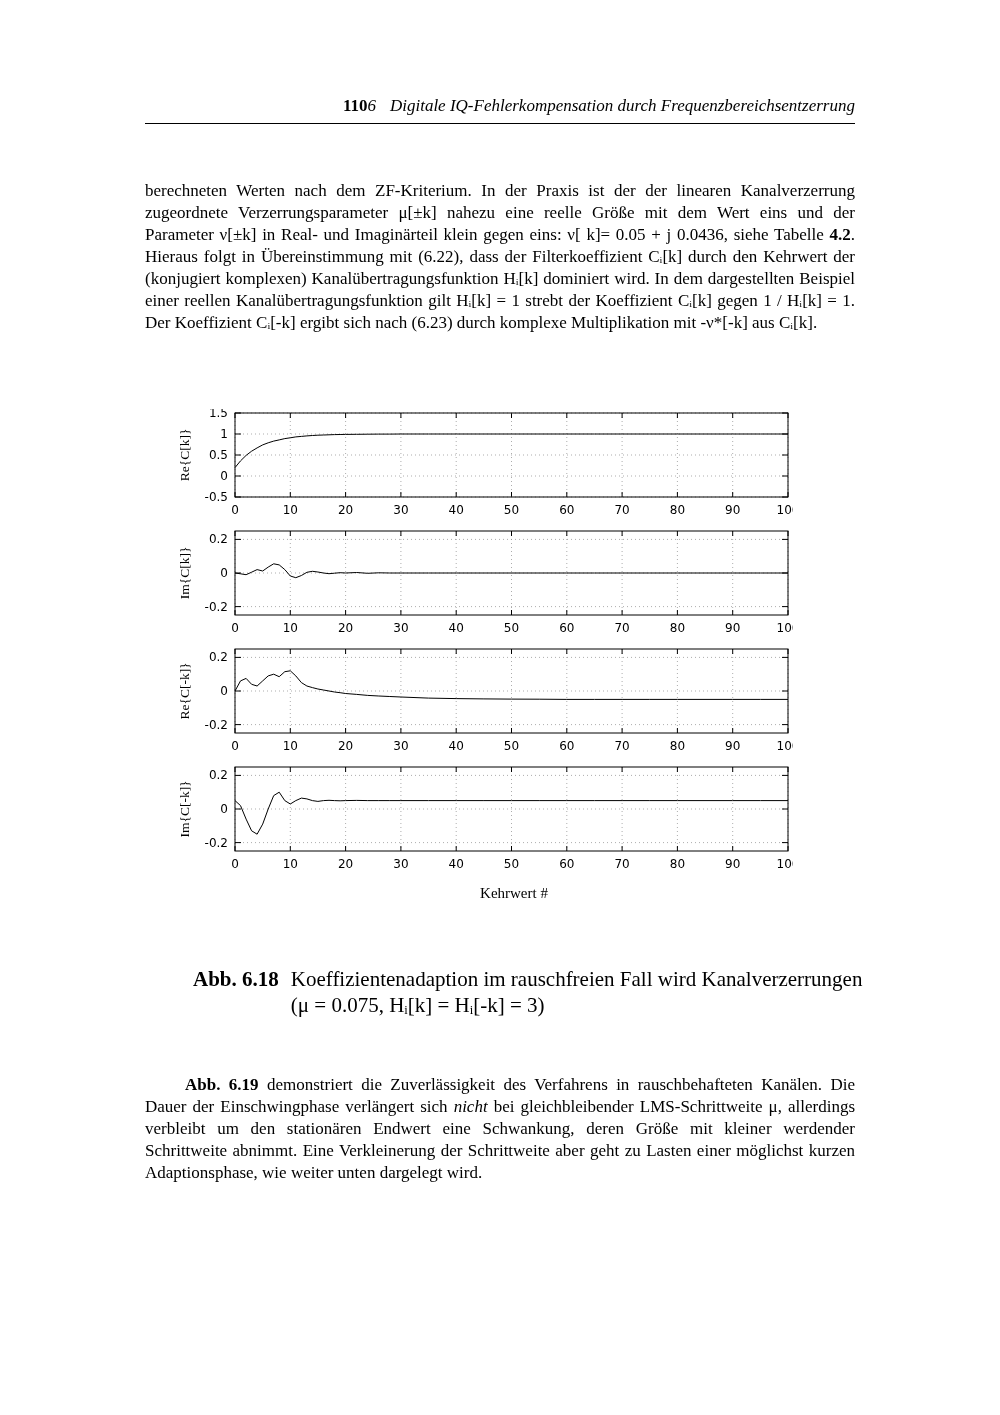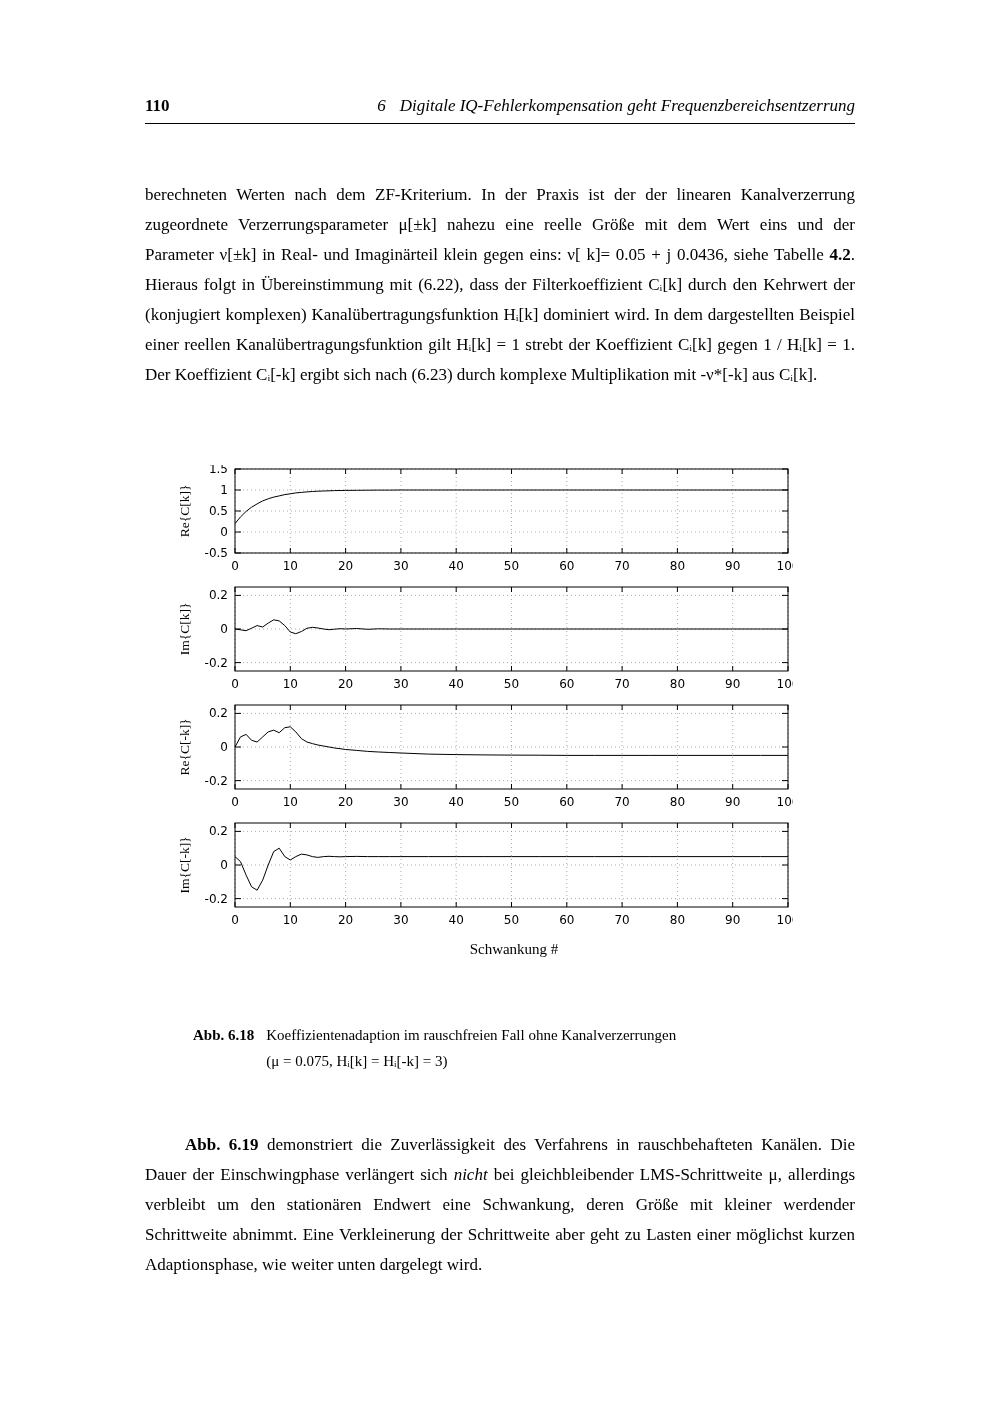--- a/index.html
+++ b/index.html
@@ -3,58 +3,58 @@
 <meta charset="utf-8">
 <style>
   * { margin:0; padding:0; box-sizing:border-box; }
   html,body { background:#ffffff; }
   body {
     width:1000px; height:1415px; overflow:hidden; position:relative;
     font-family:"Liberation Serif", serif; color:#000;
   }
   .page { padding:0 145px; }
   .page-header {
-    margin-top:96px; display:flex; justify-content:space-between; align-items:baseline;
+    margin-top:96px; display:flex; justify-content:flex-end; align-items:baseline;
     border-bottom:1.5px solid #000; padding-bottom:7px; font-size:17px;
   }
   .page-number { font-weight:bold; }
   .chapter { font-style:italic; display:flex; gap:14px; }
   .body-text {
-    margin-top:56px; font-size:17px; line-height:30px; text-align:justify;
+    margin-top:56px; font-size:17px; line-height:22px; text-align:justify;
   }
   .bold { font-weight:bold; }
   .italic { font-style:italic; }
   figure { margin:75px 0 0 28px; }
   .chart { height:118px; }
   .chart svg { display:block; }
   svg text { font-family:"DejaVu Sans", sans-serif; fill:#000; }
   svg text.ylabel { font-family:"Liberation Serif", serif; font-size:13.5px; }
   svg text.tick { font-size:12px; }
   .xlabel-row {
     width:620px; padding-left:62px; text-align:center;
     font-size:15px; margin-top:4px; font-family:"Liberation Serif", serif;
   }
   .caption {
-    margin:64px 0 0 48px; display:flex; gap:12px; font-size:15px; line-height:26px;
+    margin:64px 0 0 48px; display:flex; gap:12px; font-size:21px; line-height:26px;
     width:672px;
   }
   .caption-label { font-weight:bold; white-space:nowrap; }
   .caption-body { text-align:justify; }
   .p2 { text-indent:40px; }
 </style>
 </head>
 <body>
 
 <div class="page">
 
   <div class="page-header">
     <span class="page-number">110</span>
     <span class="chapter">
       <span>6</span>
-      <span>Digitale IQ-Fehlerkompensation geht Frequenzbereichsentzerrung</span>
+      <span>Digitale IQ-Fehlerkompensation durch Frequenzbereichsentzerrung</span>
     </span>
   </div>
 
   <p class="body-text"><span>berechneten Werten nach dem ZF-Kriterium. In der Praxis ist der der linearen Kanalverzerrung zugeordnete Verzerrungsparameter μ[±k] nahezu eine reelle Größe mit dem Wert eins und der Parameter ν[±k] in Real- und Imaginärteil klein gegen eins: ν[ k]= 0.05 + j 0.0436, siehe Tabelle </span><span class="bold">4.2</span><span>. Hieraus folgt in Übereinstimmung mit (6.22), dass der Filterkoeffizient Cᵢ[k] durch den Kehrwert der (konjugiert komplexen) Kanalübertragungsfunktion Hᵢ[k] dominiert wird. In dem dargestellten Beispiel einer reellen Kanalübertragungsfunktion gilt Hᵢ[k] = 1 strebt der Koeffizient Cᵢ[k] gegen 1 / Hᵢ[k] = 1. Der Koeffizient Cᵢ[-k] ergibt sich nach (6.23) durch komplexe Multiplikation mit -ν*[-k] aus Cᵢ[k].</span></p>
 
   <figure>
     <div class="chart">
         <svg viewBox="0 0 620 112" width="620" height="112">
           <line x1="62" y1="4" x2="62" y2="88" stroke="#8a8a8a" stroke-width="0.7" stroke-dasharray="1 3"></line>
           <line x1="62" y1="88" x2="62" y2="83" stroke="#000" stroke-width="1"></line>
@@ -307,26 +307,26 @@
           <text x="55" y="50" text-anchor="end" class="tick">0</text>
           <line x1="62" y1="12.399999999999999" x2="615" y2="12.399999999999999" stroke="#8a8a8a" stroke-width="0.7" stroke-dasharray="1 3"></line>
           <line x1="62" y1="12.399999999999999" x2="68" y2="12.399999999999999" stroke="#000" stroke-width="1"></line>
           <line x1="615" y1="12.399999999999999" x2="609" y2="12.399999999999999" stroke="#000" stroke-width="1"></line>
           <text x="55" y="16.4" text-anchor="end" class="tick">0.2</text>
           <rect x="62" y="4" width="553" height="84" fill="none" stroke="#000" stroke-width="1"></rect>
           <polyline points="62.0,37.6 67.5,42.6 73.1,56.1 78.6,67.8 84.1,71.2 89.7,61.1 95.2,46.0 100.7,32.6 106.2,29.2 111.8,37.6 117.3,41.0 122.8,37.6 128.4,35.1 133.9,35.9 139.4,37.6 144.9,38.4 150.5,37.6 156.0,37.3 161.5,37.6 167.1,37.8 172.6,37.6 183.7,37.4 194.7,37.6 205.8,37.6 216.8,37.6 227.9,37.6 255.5,37.6 283.2,37.6 310.9,37.6 338.5,37.6 366.2,37.6 393.8,37.6 421.4,37.6 449.1,37.6 476.8,37.6 504.4,37.6 532.0,37.6 559.7,37.6 587.4,37.6 615.0,37.6" fill="none" stroke="#000" stroke-width="1"></polyline>
           <text x="16" y="46" text-anchor="middle" class="ylabel" transform="rotate(-90 16 46)">Im{C[-k]}</text>
         </svg>
       </div>
-    <div class="xlabel-row">Schwankung #</div>
+    <div class="xlabel-row">Kehrwert #</div>
   </figure>
 
   <div class="caption">
     <span class="caption-label">Abb. 6.18</span>
     <span class="caption-body">
-      <span>Koeffizientenadaption im rauschfreien Fall ohne Kanalverzerrungen</span><br>
+      <span>Koeffizientenadaption im rauschfreien Fall wird Kanalverzerrungen</span><br>
       <span>(μ = 0.075, Hᵢ[k] = Hᵢ[-k] = 3)</span>
     </span>
   </div>
 
   <p class="body-text p2"><span class="bold">Abb. 6.19</span><span> demonstriert die Zuverlässigkeit des Verfahrens in rauschbehafteten Kanälen. Die Dauer der Einschwingphase verlängert sich </span><span class="italic">nicht</span><span> bei gleichbleibender LMS-Schrittweite μ, allerdings verbleibt um den stationären Endwert eine Schwankung, deren Größe mit kleiner werdender Schrittweite abnimmt. Eine Verkleinerung der Schrittweite aber geht zu Lasten einer möglichst kurzen Adaptionsphase, wie weiter unten dargelegt wird.</span></p>
 
 </div>
 
 </body></html>

